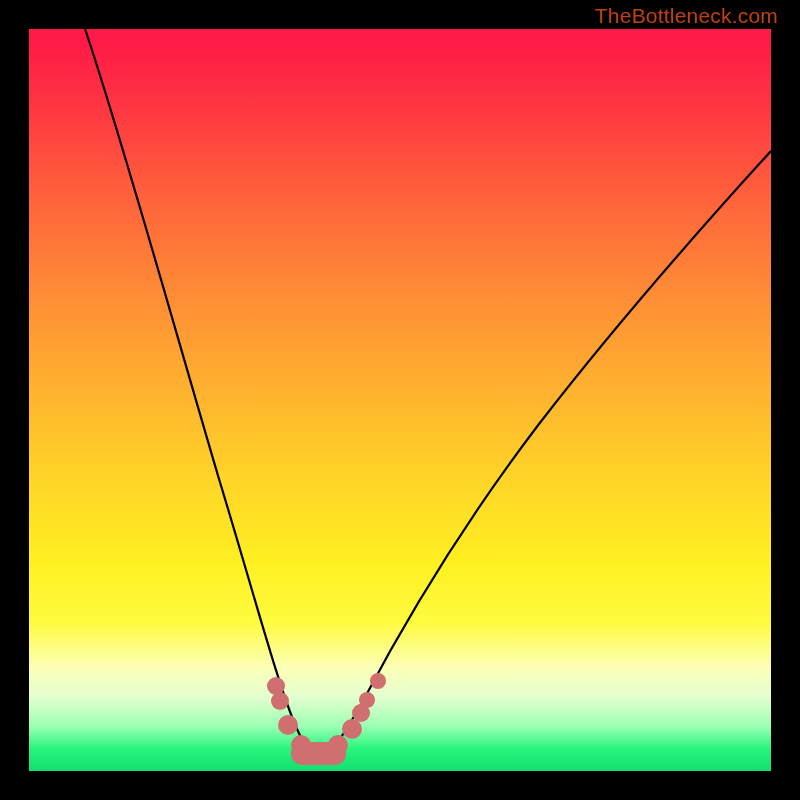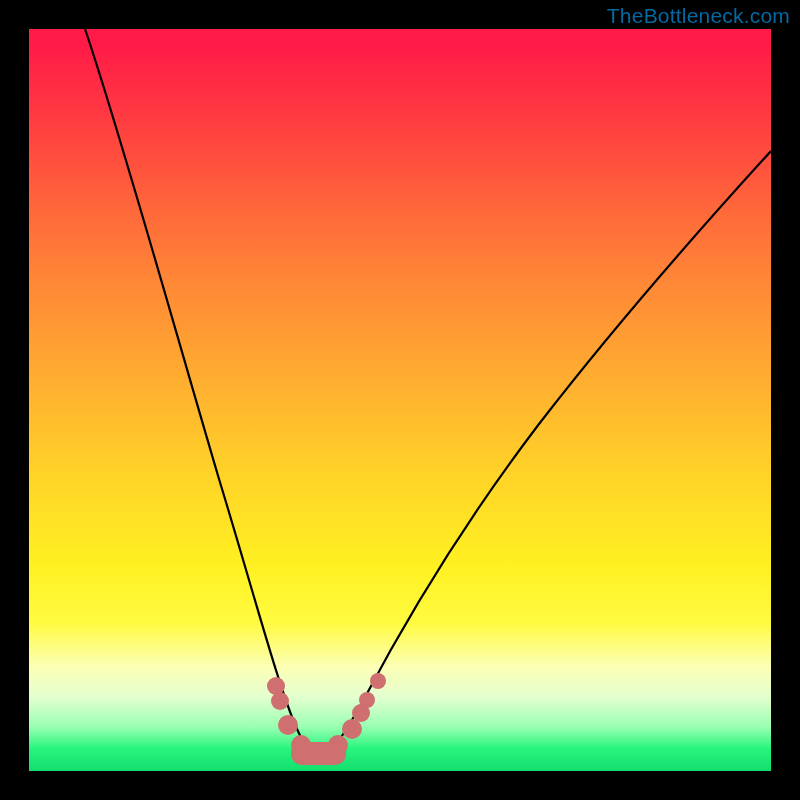--- a/index.html
+++ b/index.html
@@ -44,22 +44,22 @@
       #fcffb6 86%,
       #e4ffcf 90%,
       #9bffb3 94%,
       #28f57d 97%,
       #12df6e 100%
     );
   }
   .watermark {
     position: absolute;
     top: 4px;
-    right: 10px;
-    color: #0369a1;
+    right: 22px;
+    color: #c2410c;
     font-size: 21px;
     font-weight: 400;
     letter-spacing: 0.2px;
     user-select: none;
   }
   svg.curves {
     position: absolute;
     inset: 0;
   }
   .dot {

